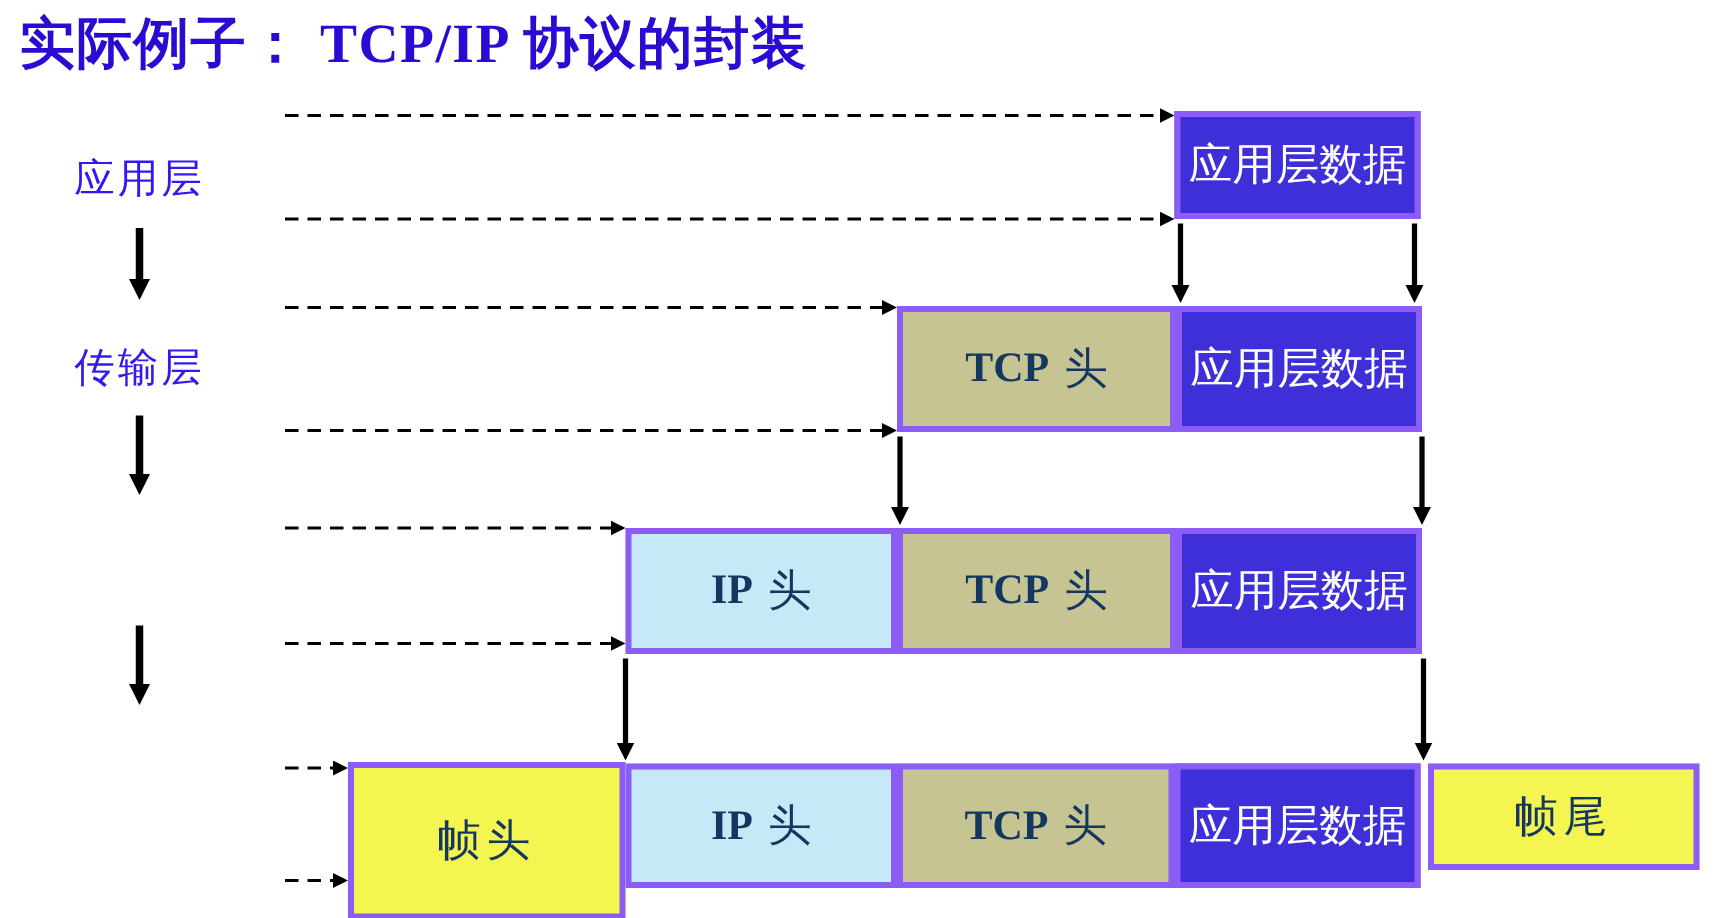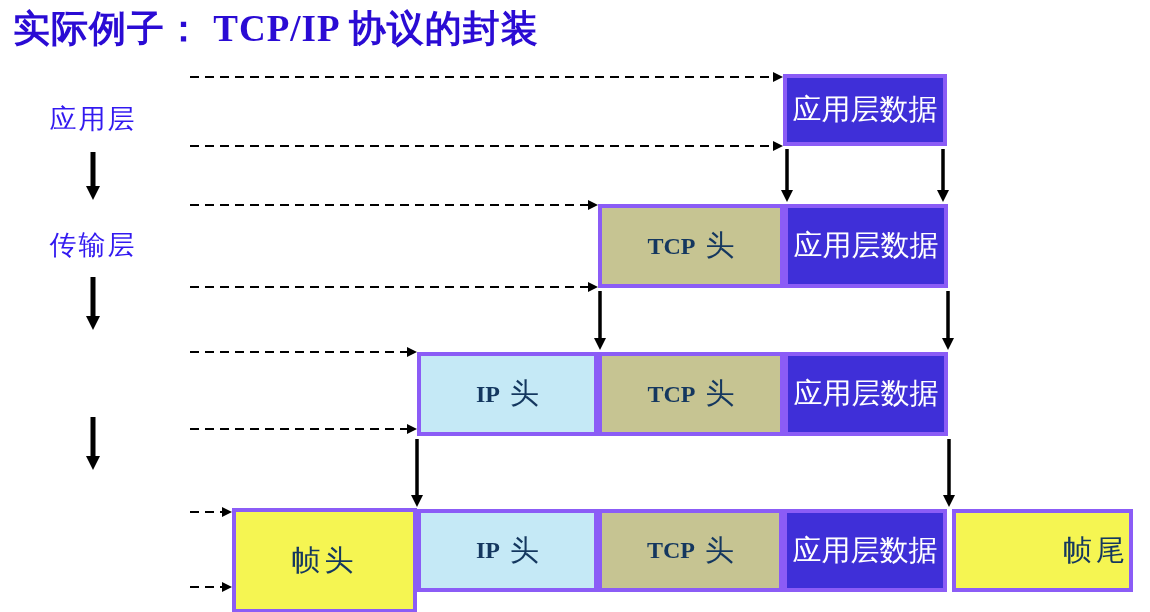--- a/index.html
+++ b/index.html
@@ -26,36 +26,36 @@
     position:absolute; z-index:2; box-sizing:border-box;
     border:4px solid #8b5cf6;
     display:flex; align-items:center; justify-content:center;
     white-space:nowrap;
   }
   .app   { background:#3F2FD8; color:#FFFFFF; font-size:29px; }
   .hdr   { color:#14375F; font-size:29px; }
   .tcp   { background:#C6C492; }
   .ip    { background:#C5E9F6; }
   .frame { background:#F5F552; color:#14375F; font-size:29px; letter-spacing:4px; }
-  .latin { font-weight:bold; font-size:24px; margin-right:10px; letter-spacing:0; }
+  .latin { font-weight:bold; font-size:28px; margin-right:10px; letter-spacing:0; }
   
   .b-r1-app { left:783px; top:74px;  width:164px; height:72px; }
   
   .b-r2-tcp { left:598px; top:204px; width:186px; height:84px; }
   .b-r2-app { left:784px; top:204px; width:164px; height:84px; }
   
   .b-r3-ip  { left:417px; top:352px; width:181px; height:84px; }
   .b-r3-tcp { left:598px; top:352px; width:186px; height:84px; }
   .b-r3-app { left:784px; top:352px; width:164px; height:84px; }
   
   .b-r4-fh  { left:232px; top:508px; width:185px; height:105px; }
   .b-r4-ip  { left:417px; top:509px; width:181px; height:83px; }
   .b-r4-tcp { left:598px; top:509px; width:185px; height:83px; }
   .b-r4-app { left:783px; top:509px; width:164px; height:83px; }
-  .b-r4-ft  { left:952px; top:509px; width:181px; height:83px;justify-content:flex-end; }
+  .b-r4-ft  { left:952px; top:509px; width:181px; height:71px; }
 </style>
 </head>
 <body>
 
 <div class="canvas">
 
   <div class="title">实际例子： TCP/IP 协议的封装</div>
 
   <div class="layer-label ll-0">应用层</div>
   <div class="layer-label ll-1">传输层</div>

